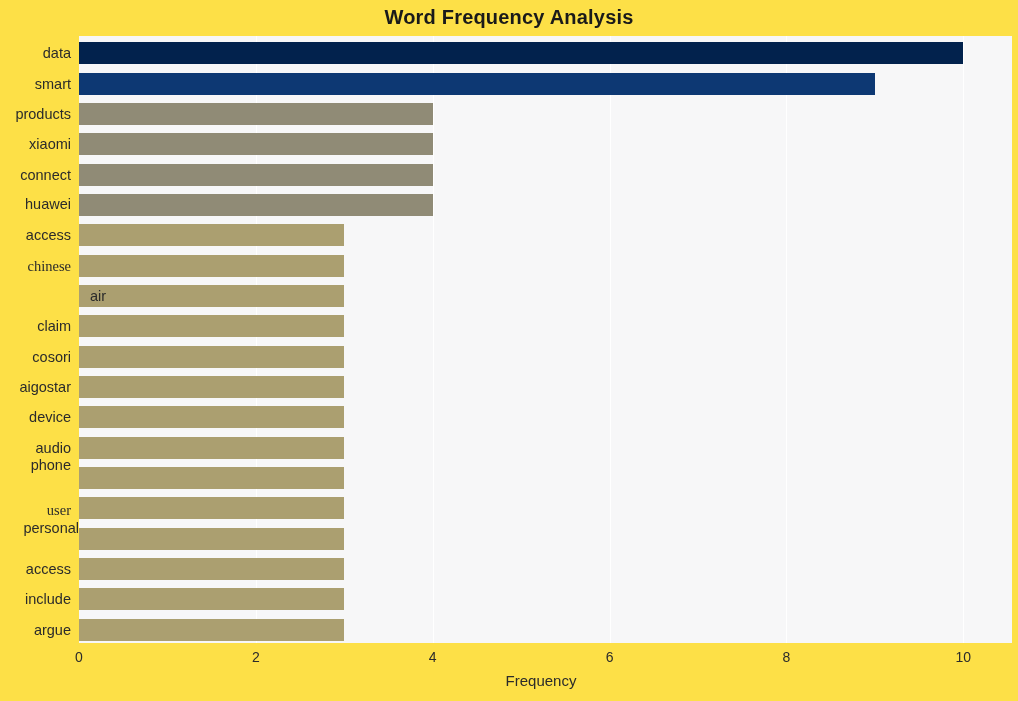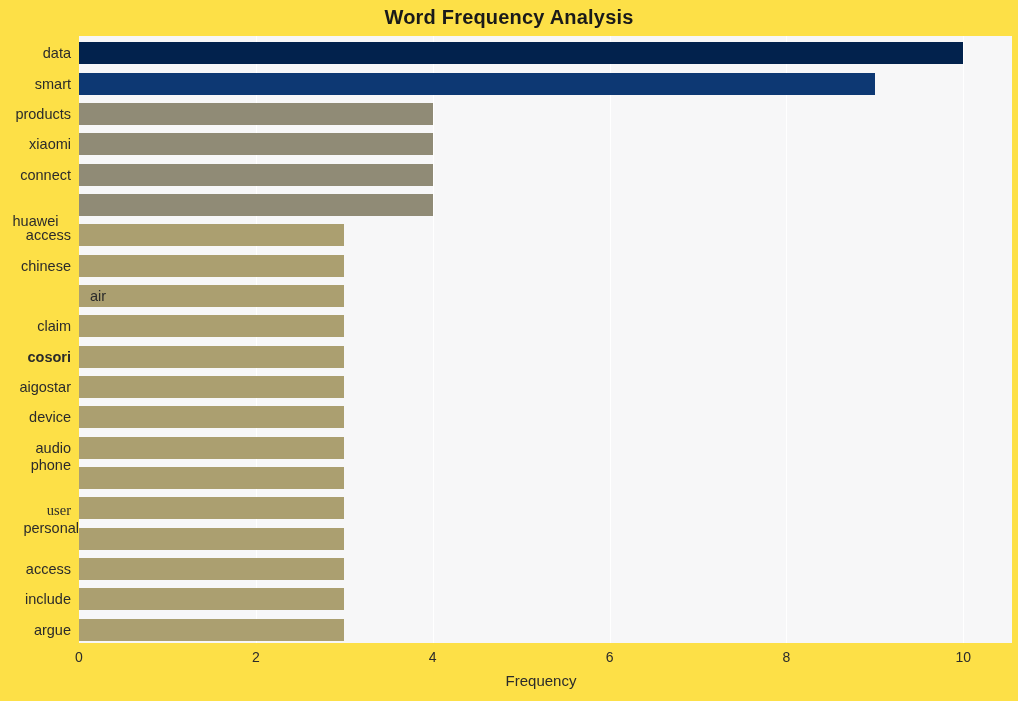--- a/index.html
+++ b/index.html
@@ -175,26 +175,26 @@
         <div class="bar" title="argue: 3" style="width: 265.308px; background: rgb(171, 159, 112);"></div>
       </div>
     </div>
 
   <div id="ylabels">
       <div class="ylabel-item" style="top: 6.175px;">data</div>
       <div class="ylabel-item" style="top: 36.525px;">smart</div>
       <div class="ylabel-item" style="top: 66.875px;">products</div>
       <div class="ylabel-item" style="top: 97.225px;">xiaomi</div>
       <div class="ylabel-item" style="top: 127.575px;">connect</div>
-      <div class="ylabel-item" style="top: 174px; text-align: center;">huawei</div>
+      <div class="ylabel-item" style="top: 157px;">huawei</div>
       <div class="ylabel-item" style="top: 188.275px;">access</div>
-      <div class="ylabel-item" style="top: 218.625px;">chinese</div>
+      <div class="ylabel-item" style="top: 218.625px; font-family: Liberation Serif, serif;">chinese</div>
       <div class="ylabel-item" style="top: 248.975px; margin-left: 35px;">air</div>
       <div class="ylabel-item" style="top: 279.325px;">claim</div>
-      <div class="ylabel-item" style="top: 309.675px; font-weight: bold;">cosori</div>
+      <div class="ylabel-item" style="top: 309.675px;">cosori</div>
       <div class="ylabel-item" style="top: 340.025px;">aigostar</div>
       <div class="ylabel-item" style="top: 370.375px;">device</div>
       <div class="ylabel-item" style="top: 400.725px;">audio</div>
       <div class="ylabel-item" style="top: 418px;">phone</div>
       <div class="ylabel-item" style="top: 463px; font-family: Liberation Serif, serif;">user</div>
       <div class="ylabel-item" style="top: 481px; margin-left: 8px;">personal</div>
       <div class="ylabel-item" style="top: 522.125px;">access</div>
       <div class="ylabel-item" style="top: 552.475px;">include</div>
       <div class="ylabel-item" style="top: 582.825px;">argue</div>
     </div>

